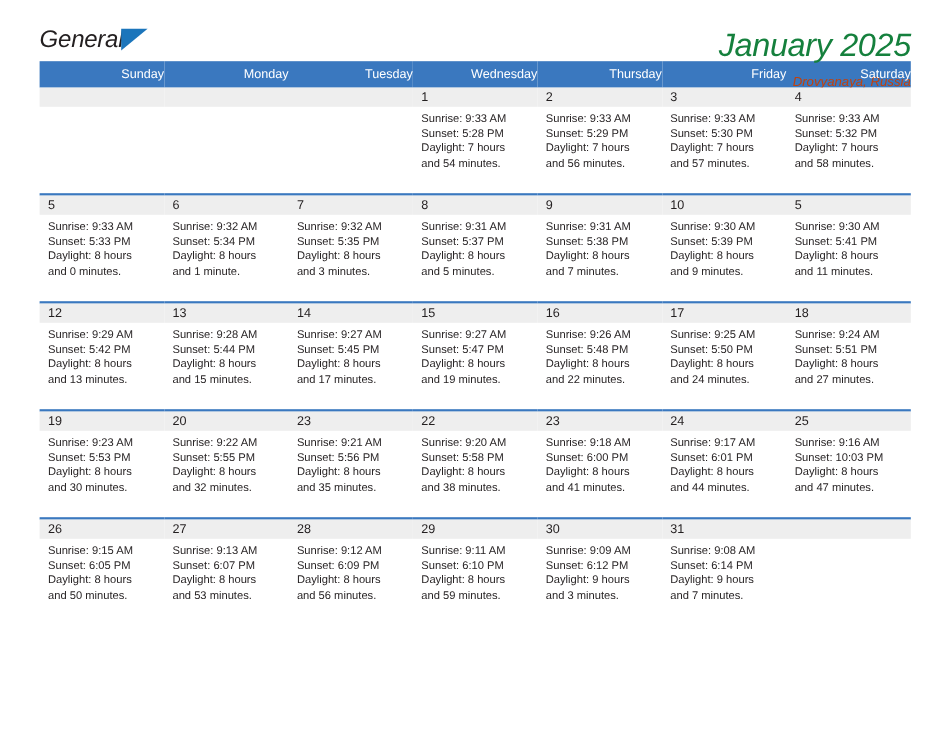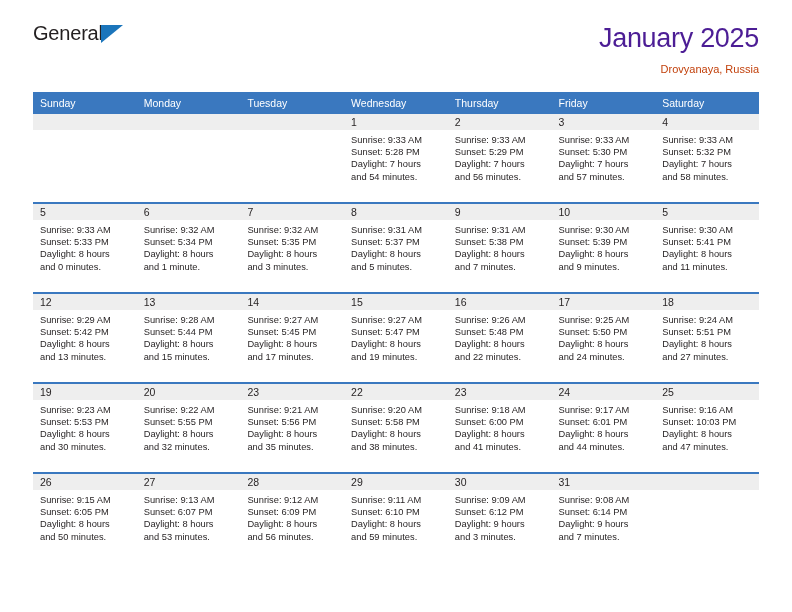--- a/index.html
+++ b/index.html
@@ -14,22 +14,23 @@
     height: 612px;
     position: relative;
     padding: 0 33px;
   }
 
   
   .masthead {
     display: flex;
     align-items: flex-start;
     justify-content: space-between;
-    height: 92px;
+    height: 51px;
     padding-top: 22px;
+    font-style: italic;
   }
   .logo { position: relative; width: 180px; }
   .logo-row1 {
     font-size: 20px;
     color: #231f20;
     letter-spacing: -0.2px;
     line-height: 22px;
     display: inline-block;
   }
   .logo-tri {
@@ -44,21 +45,21 @@
     font-size: 20px;
     color: #1b75bb;
     line-height: 20px;
     margin-left: 26px;
     display: block;
     margin-top: -3px;
   }
   .title-block { text-align: right; }
   .cal-title {
     font-size: 27px;
-    color: #4c1d95;
+    color: #15803d;
     font-weight: normal;
     line-height: 32px;
     letter-spacing: -0.3px;
   }
   .cal-subtitle {
     font-size: 11px;
     color: #c2410c;
     line-height: 18px;
     margin-top: 6px;
   }
@@ -67,21 +68,21 @@
   .calendar {
     width: 726px;
     border-collapse: collapse;
     table-layout: fixed;
   }
   .calendar th {
     background: #3a78bf;
     color: #ffffff;
     font-size: 10.5px;
     font-weight: normal;
-    text-align: left;
+    text-align: right;
     padding: 5px 0 5px 7px;
     height: 21px;
   }
   .calendar td {
     vertical-align: top;
     padding: 0;
     border-top: 2px solid #3a78bf;
     width: 103.71px;
   }
   .calendar tr.week:first-child td { border-top: none; }

